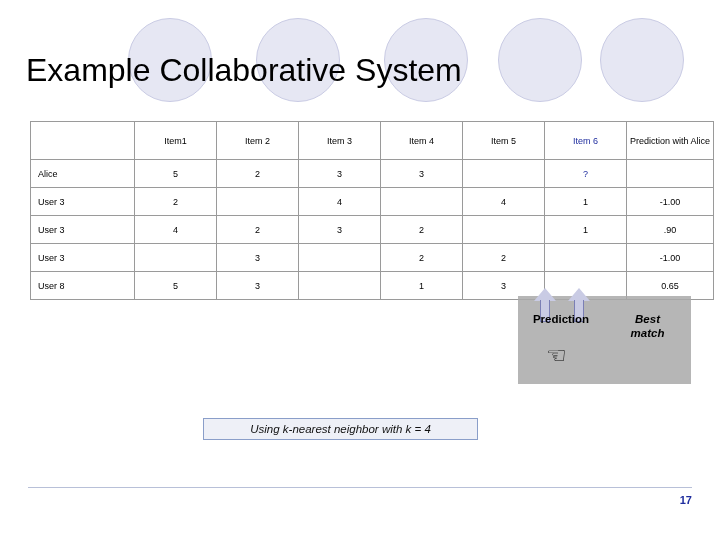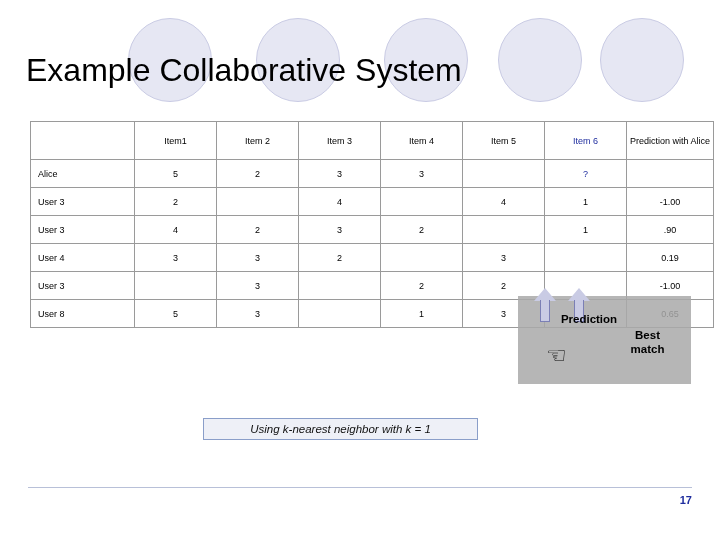--- a/index.html
+++ b/index.html
@@ -125,32 +125,32 @@
 
   .prediction-label {
     position: absolute;
     left: 518px;
     top: 313px;
     width: 86px;
     text-align: center;
     font-size: 11.5px;
     font-weight: bold;
     color: #000000;
-    padding-left: 28px;
   }
   .bestmatch-label {
     position: absolute;
     left: 604px;
-    top: 328px;
+    top: 312px;
     width: 87px;
     text-align: center;
     font-size: 11.5px;
     font-weight: bold;
     color: #000000;
     line-height: 14px;
+    font-style: italic;
   }
 
   .hand-icon {
     position: absolute;
     left: 546px;
     top: 344px;
     font-size: 23px;
     color: #000000;
     line-height: 1;
   }
@@ -251,30 +251,20 @@
         <td class="rowlabel">User 3</td>
         <td>4</td>
         <td>2</td>
         <td>3</td>
         <td>2</td>
         <td></td>
         <td>1</td>
         <td>.90</td>
       </tr>
       <tr>
-        <td class="rowlabel">User 4</td>
-        <td>3</td>
-        <td>3</td>
-        <td>2</td>
-        <td></td>
-        <td>3</td>
-        <td></td>
-        <td>0.19</td>
-      </tr>
-      <tr>
         <td class="rowlabel">User 3</td>
         <td></td>
         <td>3</td>
         <td></td>
         <td>2</td>
         <td>2</td>
         <td></td>
         <td>-1.00</td>
       </tr>
       <tr>
@@ -301,19 +291,19 @@
     <div class="head"></div>
       <div class="stem"></div>
   </div>
 
   <div class="prediction-label">Prediction</div>
   <div class="bestmatch-label">Best<br>match</div>
 
   <div class="hand-icon">☜</div>
 
   <div class="caption-box">
-    <span>Using k-nearest neighbor with k = 1</span>
+    <span>Using k-nearest neighbor with k = 4</span>
   </div>
 
   <div class="footer-rule"></div>
   <div class="page-num">17</div>
 
 </div>
 
 </body></html>

